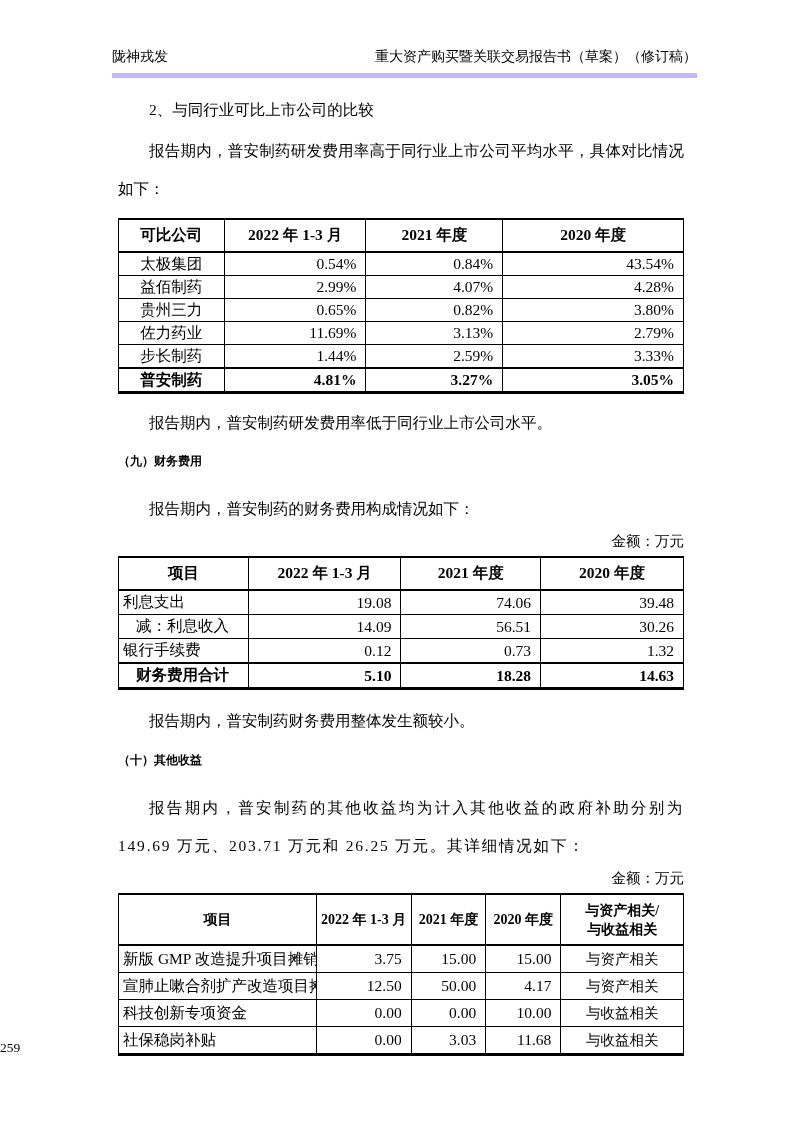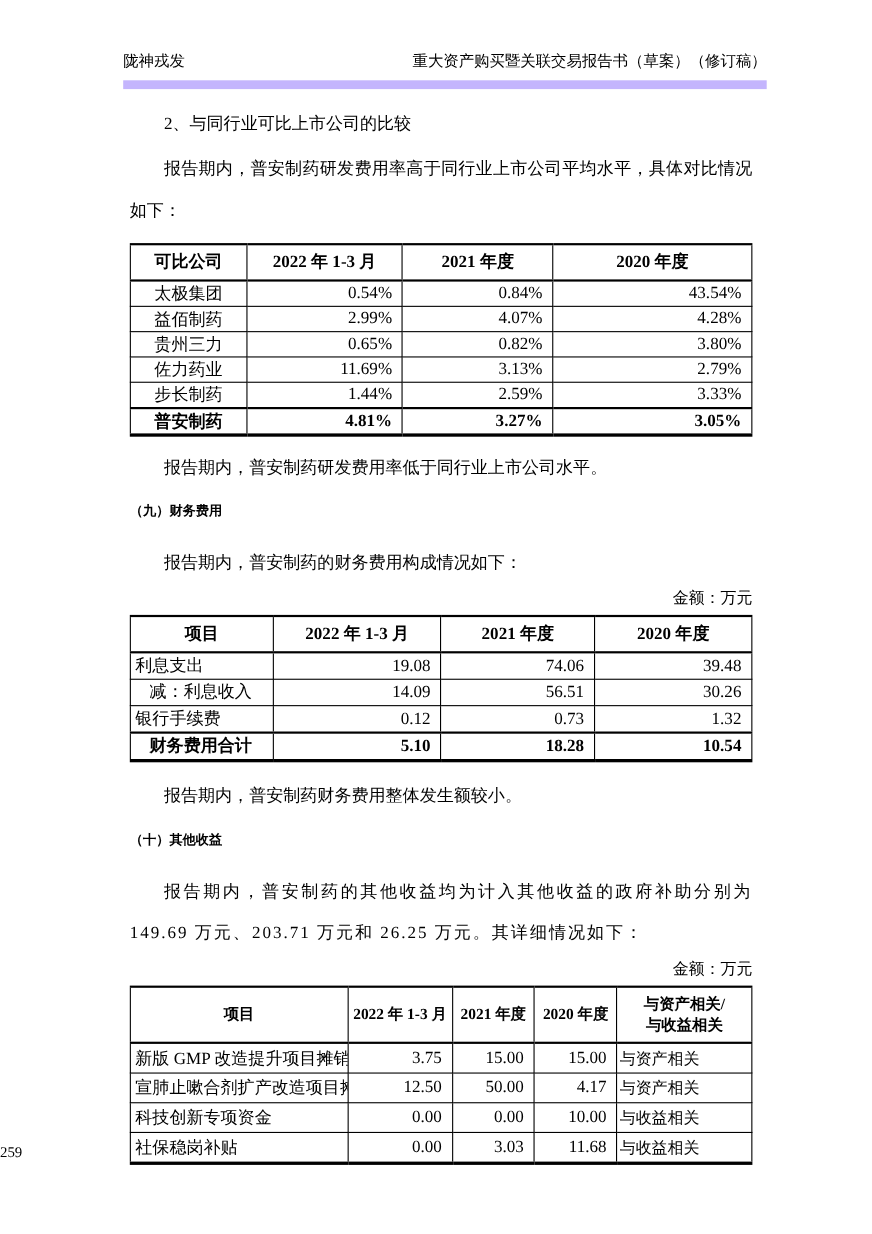--- a/index.html
+++ b/index.html
@@ -4,21 +4,21 @@
 <style>
   html,body { margin:0; padding:0; background:#ffffff; }
   .page {
     position:relative; width:793px; height:1122px; background:#ffffff;
     font-family:"Liberation Serif","DejaVu Serif",serif; color:#000;
     overflow:hidden;
   }
   .page-header {
     margin:48px 96px 0 112px;
     display:flex; justify-content:space-between; align-items:flex-end;
-    border-bottom:8px solid #c4b5fd; padding-bottom:7px;
+    border-bottom:5px solid #c4b5fd; padding-bottom:7px;
     font-size:14px; line-height:18px;gap:42px;
   }
   .content { width:566px; margin-left:118px; }
   .h-sub { font-size:15.5px; font-weight:normal; line-height:21px; margin:21px 0 0; text-indent:31px; }
   .para { font-size:15.5px; line-height:38px; text-align:justify; text-indent:31px; margin:12px 0 0; }
   .p-sp { letter-spacing:1.8px; }
   .p3, .p5 { margin-top:16px; }
   .p-note { margin-top:10px; }
   .sec-heading {
     font-family:"Liberation Sans","DejaVu Sans",sans-serif;
@@ -40,21 +40,21 @@
   .t1 td { height:22px; }
   .t2 td { height:23px; }
   .t2 thead th { height:31px; }
   .t3 { margin-top:0; }
   .t3 thead th { height:45px; font-size:14px; line-height:19px; padding:2px 1px; }
   .t3 td { height:26px; }
 
   .c-cname { text-align:center; }
   .c-name  { text-align:left; padding-left:4px; }
   .c-num   { text-align:right; padding-right:9px; }
-  .c-rel   { text-align:left; font-size:14.5px; padding:0 2px; }
+  .c-rel   { text-align:center; font-size:14.5px; padding:0 2px; }
   tr.indent-row td:first-child { padding-left:17px; }
   .t2 tr.bold-row td:first-child { text-align:center; }
 
   .footer {
     position:absolute; top:1040px; left:0; width:100%;
     text-align:left; font-size:13.5px;
   }
 </style>
 </head>
 <body>
@@ -166,21 +166,21 @@
           <tr>
             <td class="c-name">银行手续费</td>
             <td class="c-num">0.12</td>
             <td class="c-num">0.73</td>
             <td class="c-num">1.32</td>
           </tr>
           <tr class="bold-row">
             <td class="c-name">财务费用合计</td>
             <td class="c-num">5.10</td>
             <td class="c-num">18.28</td>
-            <td class="c-num">10.54</td>
+            <td class="c-num">14.63</td>
           </tr>
         </tbody>
     </table>
 
     <p class="para" style="margin-top:12px">报告期内，普安制药财务费用整体发生额较小。</p>
 
     <div class="sec-heading" style="margin-top:8px">（十）其他收益</div>
 
     <p class="para p5 p-sp">报告期内，普安制药的其他收益均为计入其他收益的政府补助分别为 149.69 万元、203.71 万元和 26.25 万元。其详细情况如下：</p>
 

